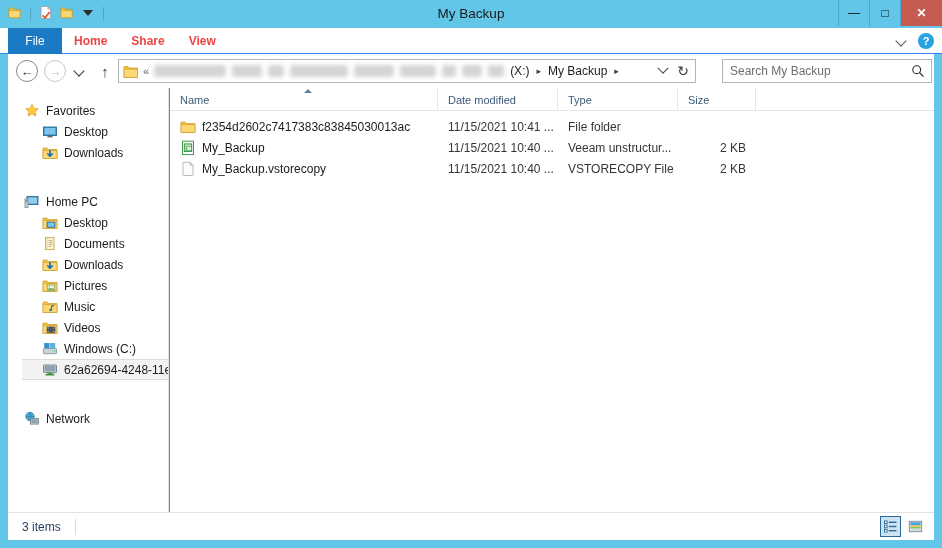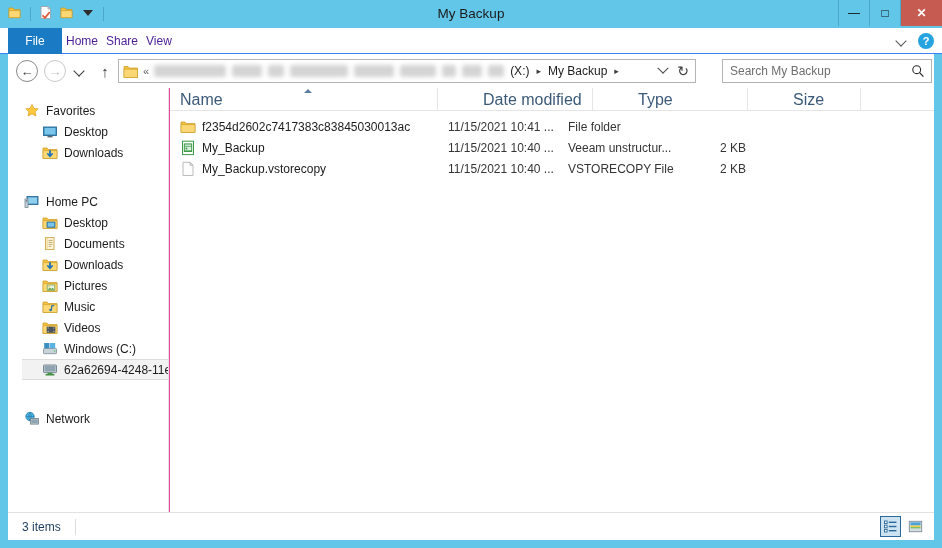--- a/index.html
+++ b/index.html
@@ -71,23 +71,23 @@
     color: #fff;
     font-size: 12px;
     display: flex; align-items: center; justify-content: center;
   }
   .tabs {
     position: absolute; left: 62px; top: 0;
     height: 26px;
     display: flex; align-items: center;
   }
   .tab {
-    height: 26px; padding: 0 4px;
-    display: flex; align-items: center;
-    color: #4c1d95; font-size: 12px;
+    height: 26px; padding: 0 12px;
+    display: flex; align-items: center;
+    color: #ef4444; font-size: 12px; font-weight: bold;
   }
   .ribbon-right {
     position: absolute; right: 8px; top: 0;
     height: 26px; display: flex; align-items: center; gap: 10px;
   }
   .chev-down {
     width: 12px; height: 12px; position: relative;
   }
   .chev-down::after {
     content: ""; position: absolute; left: 1px; top: 2px;
@@ -234,21 +234,21 @@
   .filepane {
     position: absolute; left: 162px; top: 0;
     width: 764px; height: 424px;
     background: #fff;
   }
   .colheader {
     position: relative;
     height: 23px;
     border-bottom: 1px solid #e5e5e5;
     display: flex;
-    font-size: 16px; color: #3c5a78; gap: 35px;
+    font-size: 11px; color: #3c5a78;
   }
   .col {
     height: 23px;
     display: flex; align-items: center;
     padding-left: 10px;
     border-right: 1px solid #e5e5e5;
     position: relative;
     overflow: hidden;
   }
   .col-name { width: 268px; }

